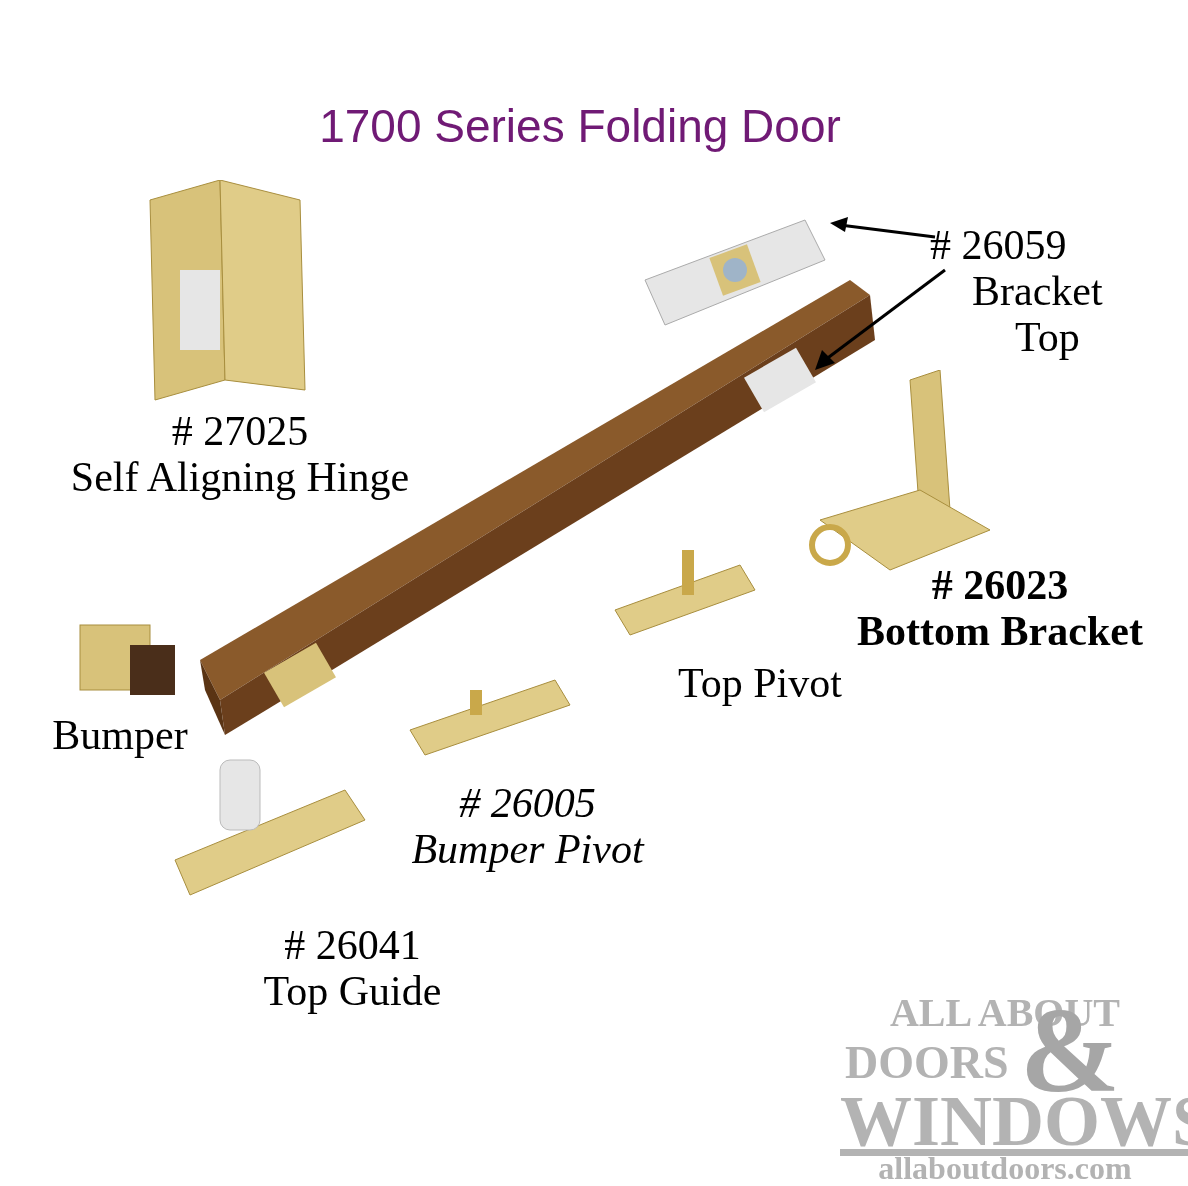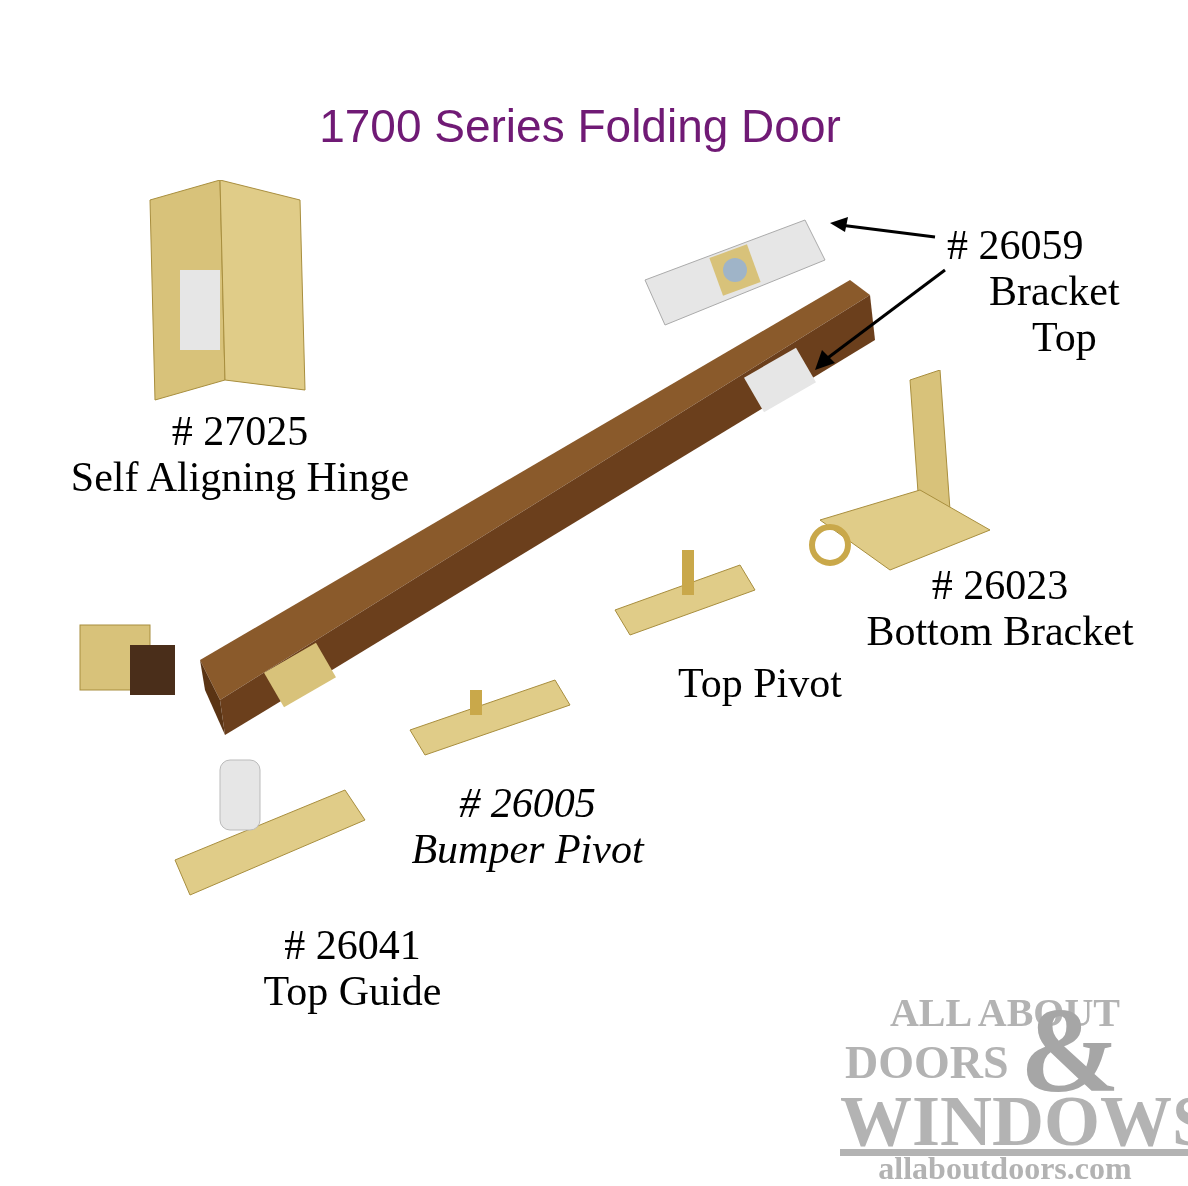--- a/index.html
+++ b/index.html
@@ -70,33 +70,34 @@
 
 <svg class="part" style="left:170px;top:750px" width="200" height="160">
   <polygon points="5,110 175,40 195,70 20,145" fill="#e0cc88" stroke="#a88e3e"></polygon>
   <rect x="50" y="10" width="40" height="70" rx="10" fill="#e6e6e6" stroke="#bbb"></rect>
 </svg>
 
 <div class="label" style="left:25px;top:408px;width:430px;">
   <div># 27025</div>
   <div>Self  Aligning Hinge</div>
 </div>
-<div class="label" style="left:930px;top:222px;width:200px;text-align:left;margin-left:17px;">
+<div class="label" style="left:930px;top:222px;width:200px;text-align:left;">
   <div># 26059</div>
   <div style="padding-left:42px">Bracket</div>
   <div style="padding-left:85px">Top</div>
 </div>
-<div class="label" style="left:830px;top:562px;width:340px;">
+<div class="label" style="left:830px;top:562px;width:340px;font-weight:bold;">
   <div># 26023</div>
   <div>Bottom Bracket</div>
 </div>
 <div class="label" style="left:650px;top:660px;width:220px;">
   <div>Top Pivot</div>
 </div>
 <div class="label" style="left:20px;top:712px;width:200px;">
+  <div>Bumper</div>
 </div>
 <div class="label" style="left:385px;top:780px;width:285px;font-style:italic;">
   <div># 26005</div>
   <div>Bumper Pivot</div>
 </div>
 <div class="label" style="left:235px;top:922px;width:235px;">
   <div># 26041</div>
   <div>Top Guide</div>
 </div>
 

